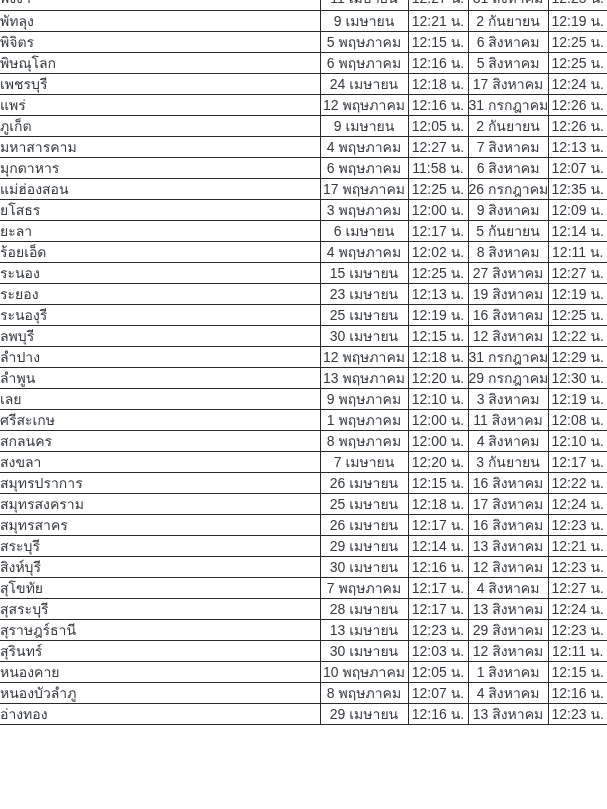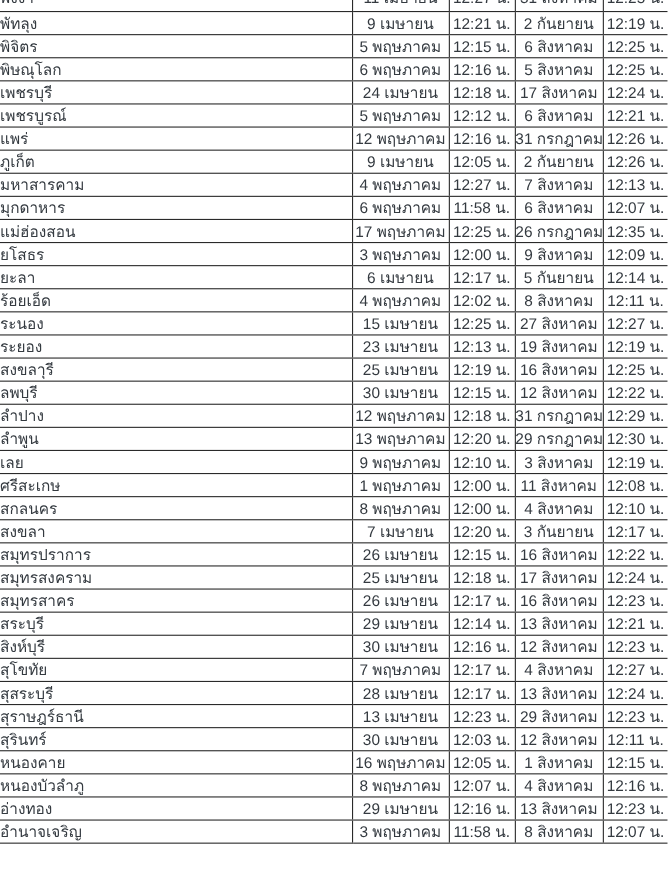--- a/index.html
+++ b/index.html
@@ -116,27 +116,20 @@
         <td class="center">12:25 น.</td>
       </tr>
       <tr>
         <td class="name">เพชรบุรี</td>
         <td class="center">24 เมษายน</td>
         <td class="center">12:18 น.</td>
         <td class="center">17 สิงหาคม</td>
         <td class="center">12:24 น.</td>
       </tr>
       <tr>
-        <td class="name">เพชรบูรณ์</td>
-        <td class="center">5 พฤษภาคม</td>
-        <td class="center">12:12 น.</td>
-        <td class="center">6 สิงหาคม</td>
-        <td class="center">12:21 น.</td>
-      </tr>
-      <tr>
         <td class="name">แพร่</td>
         <td class="center">12 พฤษภาคม</td>
         <td class="center">12:16 น.</td>
         <td class="center">31 กรกฎาคม</td>
         <td class="center">12:26 น.</td>
       </tr>
       <tr>
         <td class="name">ภูเก็ต</td>
         <td class="center">9 เมษายน</td>
         <td class="center">12:05 น.</td>
@@ -193,21 +186,21 @@
         <td class="center">12:27 น.</td>
       </tr>
       <tr>
         <td class="name">ระยอง</td>
         <td class="center">23 เมษายน</td>
         <td class="center">12:13 น.</td>
         <td class="center">19 สิงหาคม</td>
         <td class="center">12:19 น.</td>
       </tr>
       <tr>
-        <td class="name">สงขลาุรี</td>
+        <td class="name">ระนองุรี</td>
         <td class="center">25 เมษายน</td>
         <td class="center">12:19 น.</td>
         <td class="center">16 สิงหาคม</td>
         <td class="center">12:25 น.</td>
       </tr>
       <tr>
         <td class="name">ลพบุรี</td>
         <td class="center">30 เมษายน</td>
         <td class="center">12:15 น.</td>
         <td class="center">12 สิงหาคม</td>
@@ -313,40 +306,33 @@
       </tr>
       <tr>
         <td class="name">สุรินทร์</td>
         <td class="center">30 เมษายน</td>
         <td class="center">12:03 น.</td>
         <td class="center">12 สิงหาคม</td>
         <td class="center">12:11 น.</td>
       </tr>
       <tr>
         <td class="name">หนองคาย</td>
-        <td class="center">16 พฤษภาคม</td>
+        <td class="center">10 พฤษภาคม</td>
         <td class="center">12:05 น.</td>
         <td class="center">1 สิงหาคม</td>
         <td class="center">12:15 น.</td>
       </tr>
       <tr>
         <td class="name">หนองบัวลำภู</td>
         <td class="center">8 พฤษภาคม</td>
         <td class="center">12:07 น.</td>
         <td class="center">4 สิงหาคม</td>
         <td class="center">12:16 น.</td>
       </tr>
       <tr>
         <td class="name">อ่างทอง</td>
         <td class="center">29 เมษายน</td>
         <td class="center">12:16 น.</td>
         <td class="center">13 สิงหาคม</td>
         <td class="center">12:23 น.</td>
       </tr>
-      <tr>
-        <td class="name">อำนาจเจริญ</td>
-        <td class="center">3 พฤษภาคม</td>
-        <td class="center">11:58 น.</td>
-        <td class="center">8 สิงหาคม</td>
-        <td class="center">12:07 น.</td>
-      </tr>
     </tbody>
 </table>
 
 </body></html>

